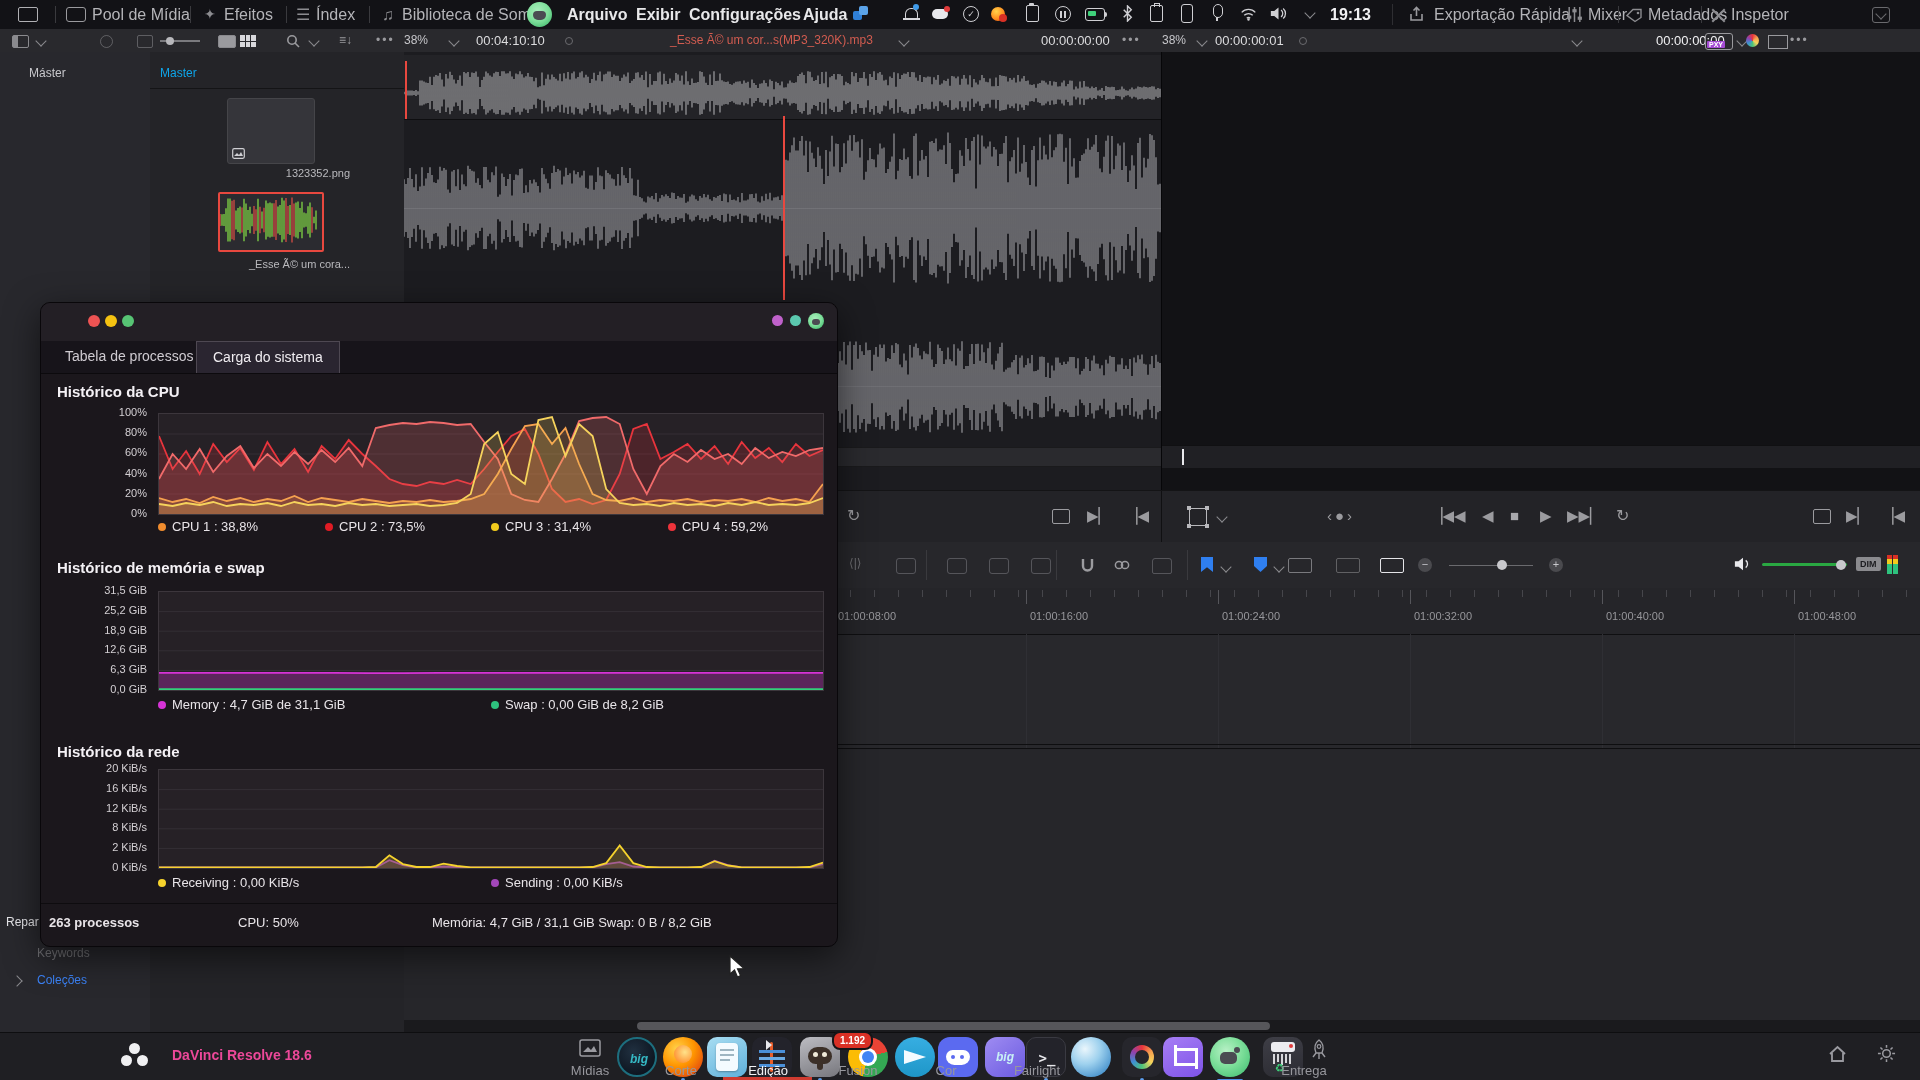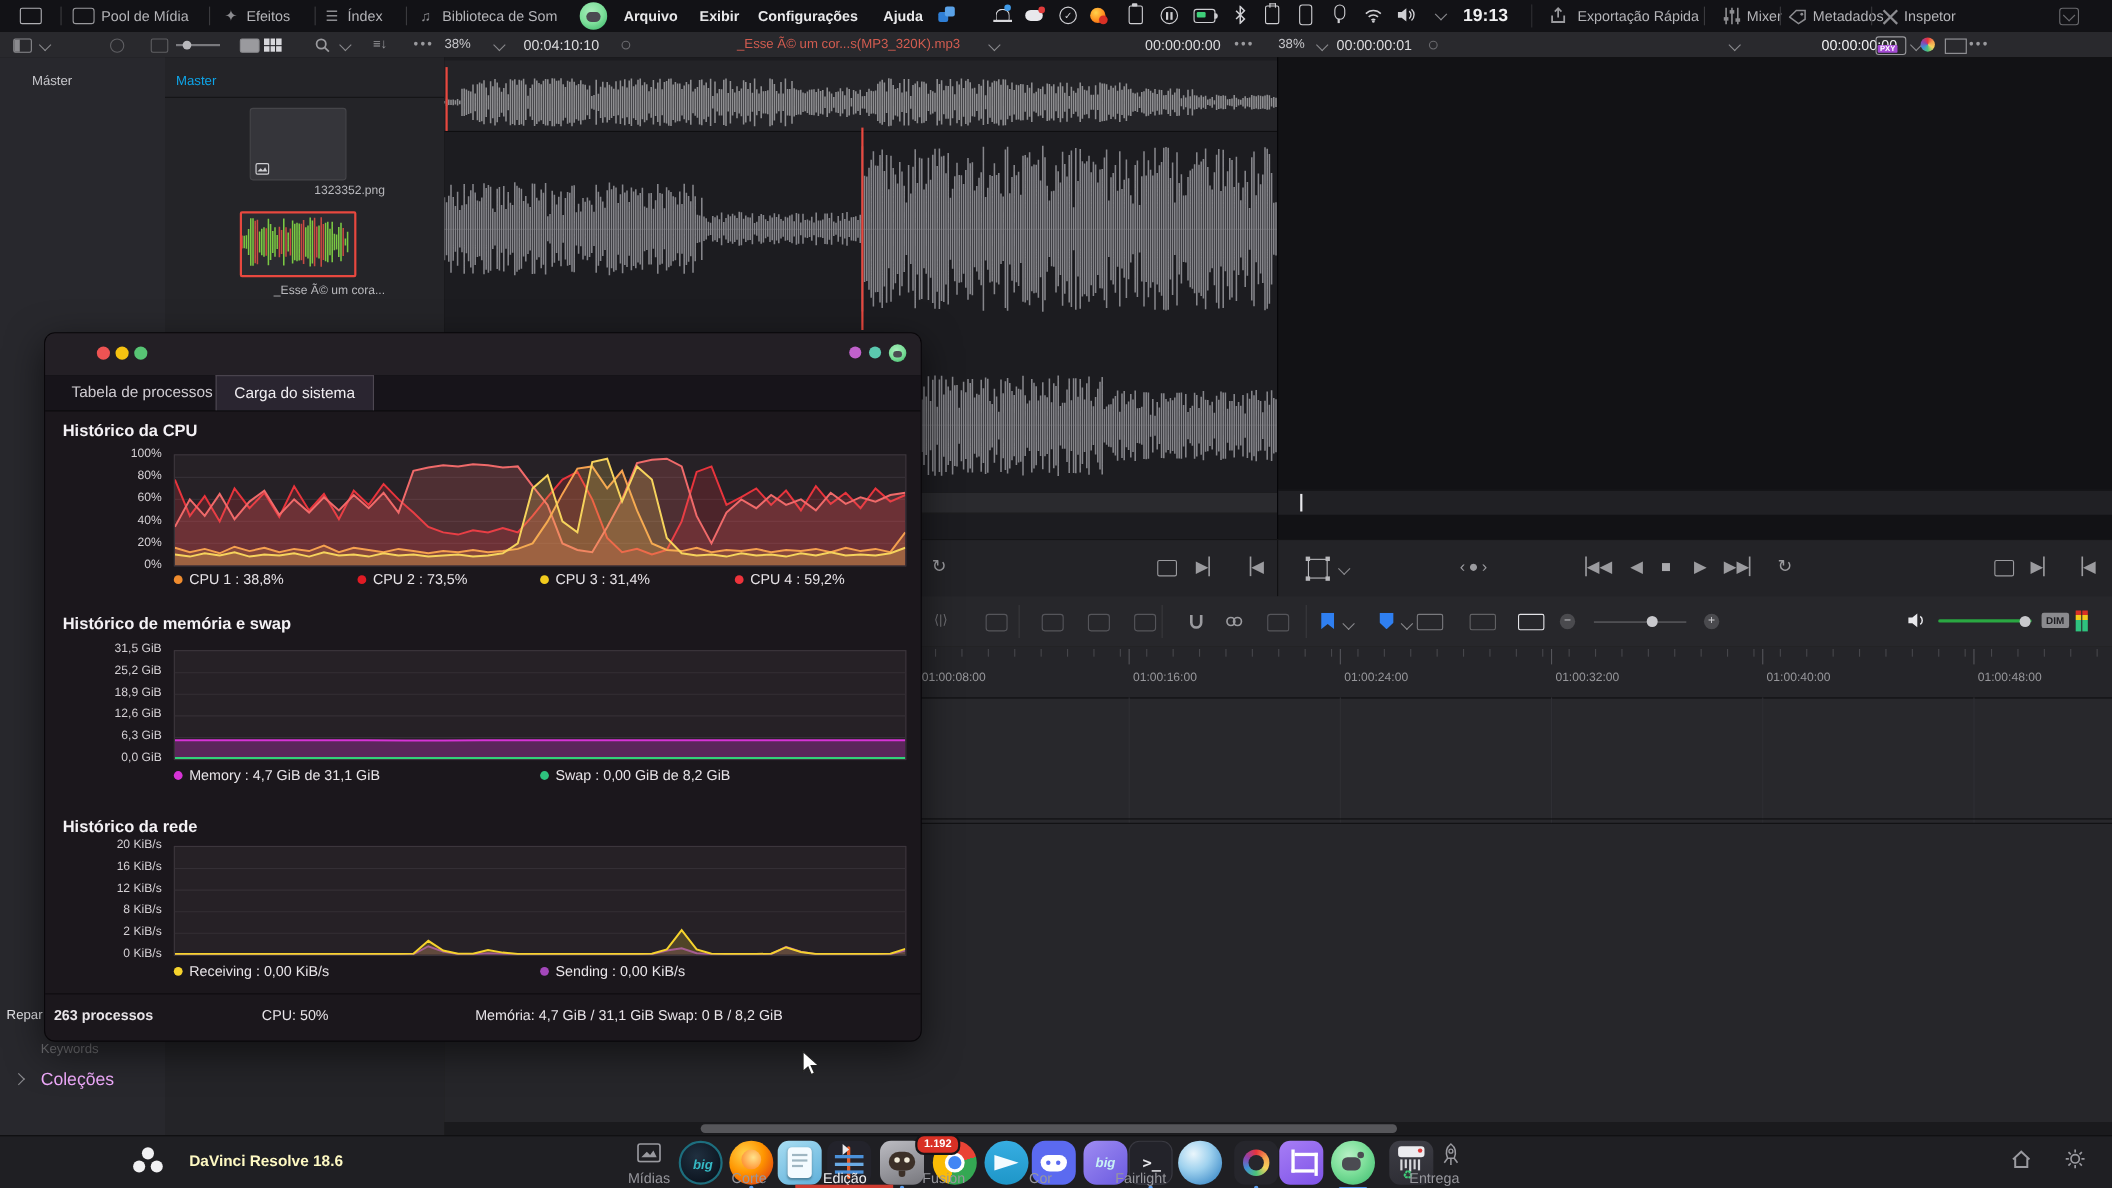--- a/index.html
+++ b/index.html
@@ -3,21 +3,21 @@
 <meta charset="utf-8">
 <style>
   html,body{margin:0;padding:0;background:#000;}
   #root{position:relative;width:1920px;height:1080px;overflow:hidden;background:#212126;
         font-family:"Liberation Sans","DejaVu Sans",sans-serif;color:#cfcfd3;font-size:13px;}
   .abs{position:absolute;}
   .vdiv{position:absolute;width:1px;background:#3a3a3e;}
   .chev{display:inline-block;width:7px;height:7px;border-right:1.5px solid #8a8a8e;border-bottom:1.5px solid #8a8a8e;transform:rotate(45deg);vertical-align:middle;}
   
   #menubar{left:0;top:0;width:1920px;height:29px;background:#121216;border-bottom:1px solid #060608;}
-  .mb-item{position:absolute;top:0;height:29px;line-height:29px;color:#c9c9cd;font-size:13px;white-space:nowrap;}
+  .mb-item{position:absolute;top:0;height:29px;line-height:29px;color:#c9c9cd;font-size:16px;white-space:nowrap;}
   .panel-lbl{color:#b4b4b8;}
   .tray-ic{position:absolute;top:6px;width:17px;height:17px;}
   .ring{border:1.5px solid #cfcfd3;border-radius:50%;}
   
   #toolbar2{left:0;top:29px;width:1920px;height:23px;background:#29292d;border-bottom:1px solid #141416;}
   .tb-txt{position:absolute;top:0;height:23px;line-height:23px;font-size:12px;color:#c6c6ca;white-space:nowrap;}
   .tc{font-size:13px;color:#dcdcde;text-align:right;}
   .icon-box{position:absolute;top:6px;height:11px;border:1.2px solid #8a8a8e;border-radius:2px;}
   .dots3{letter-spacing:2px;color:#9a9a9e;}
   
@@ -219,21 +219,21 @@
     <span class="abs cc" style="left:1746px;top:5px;width:13px;height:13px;background:conic-gradient(#e8343c,#f5a14f,#f6d35c,#4cc479,#3f8fd4,#9141ac,#e8343c);"></span>
     <span class="abs" style="left:1768px;top:6px;width:18px;height:12px;border:1.5px solid #9a9a9e;"></span>
     <span class="tb-txt dots3" style="left:1790px;">•••</span>
   </div>
 
   <div id="sidebar" class="abs">
     <span class="abs" style="left:29px;top:14px;font-size:12px;color:#c8c8cc;">Máster</span>
     <span class="abs" style="left:6px;top:863px;font-size:12px;color:#e4e4e8;">Repar</span>
     <span class="abs" style="left:37px;top:894px;font-size:12px;color:#6e6e72;">Keywords</span>
     <span class="chev" style="position:absolute;left:13px;top:925px;transform:rotate(-45deg);"></span>
-    <span class="abs" style="left:37px;top:921px;font-size:16px;color:#f0abfc;">Coleções</span>
+    <span class="abs" style="left:37px;top:921px;font-size:12px;color:#3b82f6;">Coleções</span>
   </div>
   <div id="mediapool" class="abs">
     <span class="abs" style="left:10px;top:14px;font-size:12px;color:#0ea5e9;">Master</span>
     <div class="abs" style="left:0;top:36px;width:254px;height:1px;background:#141416;"></div>
 
     <div class="abs" style="left:77px;top:46px;width:86px;height:64px;background:#35353a;border:1px solid #454549;border-radius:3px;">
       <svg class="abs" style="left:4px;bottom:4px;" width="13" height="11" viewBox="0 0 13 11">
         <rect x="0.7" y="0.7" width="11.6" height="9.6" rx="1.5" stroke="#cfcfd3" stroke-width="1.2" fill="none"></rect>
         <path d="M2 8 L5 5 L7 7 L9 4 L11 8 Z" fill="#cfcfd3"></path>
       </svg>
@@ -538,21 +538,21 @@
       <span class="leg" style="left: 117px; top: 572px;"><i style="background: rgb(246, 211, 45);"></i>Receiving : 0,00 KiB/s</span>
       <span class="leg" style="left: 450px; top: 572px;"><i style="background: rgb(163, 71, 186);"></i>Sending : 0,00 KiB/s</span>
     </div>
 
   <div id="bottombar" class="abs">
     <span class="abs" style="left:120px;top:10px;width:28px;height:26px;">
       <span class="abs cc" style="left:9px;top:0;width:11px;height:11px;background:#f0f0f2;"></span>
       <span class="abs cc" style="left:1px;top:12px;width:11px;height:11px;background:#f0f0f2;"></span>
       <span class="abs cc" style="left:17px;top:12px;width:11px;height:11px;background:#f0f0f2;"></span>
     </span>
-    <span class="abs" style="left:172px;top:14px;font-size:14px;font-weight:bold;color:#fef9c3;">DaVinci Resolve 18.6</span>
+    <span class="abs" style="left:172px;top:14px;font-size:14px;font-weight:bold;color:#ec4899;">DaVinci Resolve 18.6</span>
     <div id="pagelabels">
         <span class="page-lbl" style="left: 590px; z-index: 72;">Mídias</span>
         <span class="page-lbl" style="left: 681px; z-index: 72;">Corte</span>
         <span class="page-lbl active" style="left: 768px; z-index: 72;">Edição</span>
         <span class="page-lbl" style="left: 858px; z-index: 72;">Fusion</span>
         <span class="page-lbl" style="left: 946px; z-index: 72;">Cor</span>
         <span class="page-lbl" style="left: 1037px; z-index: 72;">Fairlight</span>
         <span class="page-lbl" style="left: 1304px; z-index: 72;">Entrega</span>
       </div>
     <div class="abs" style="left:723px;top:44px;width:89px;height:4px;background:#cf3b30;z-index:75;"></div>

